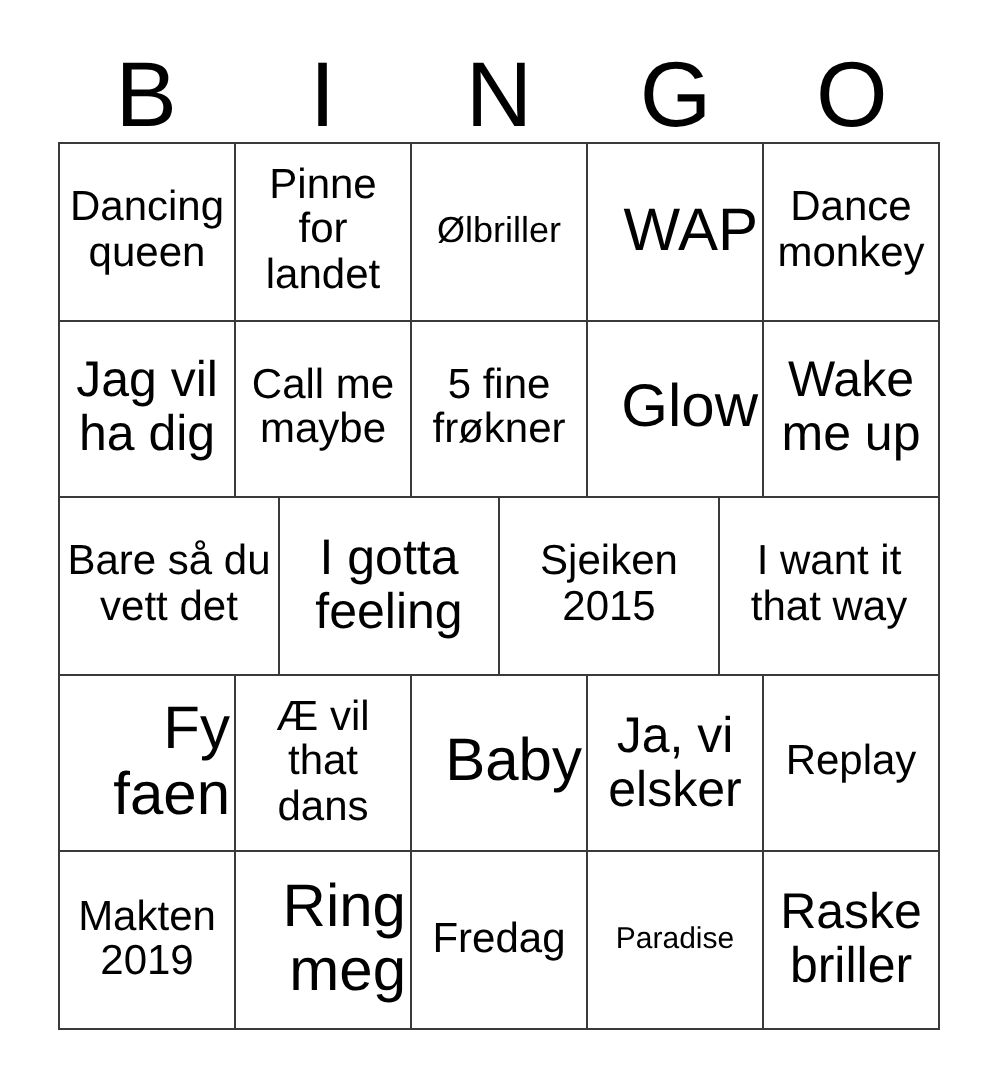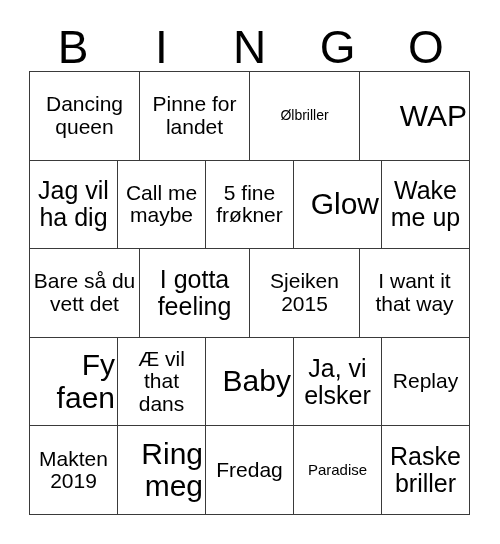--- a/index.html
+++ b/index.html
@@ -65,21 +65,21 @@
     width: 100%;
     line-height: 1.08;
     color: #000000;
     word-break: normal;
     hyphens: none;
   }
   
   .fs-xl .cell-text { font-size: 30px; text-align: right; }
   .fs-lg .cell-text { font-size: 25px; }
   .fs-md .cell-text { font-size: 21px; }
-  .fs-sm .cell-text { font-size: 14px; }
+  .fs-sm .cell-text { font-size: 18px; }
   .fs-xs .cell-text { font-size: 15px; text-align: center; }
 </style>
 </head>
 <body>
 
 <div id="card">
 
   <div id="header-row">
     <div class="header-letter">B</div>
     <div class="header-letter">I</div>
@@ -95,20 +95,23 @@
           <span class="cell-text">Dancing queen</span>
         </div>
       <div class="cell fs-md">
           <span class="cell-text">Pinne for landet</span>
         </div>
       <div class="cell fs-sm">
           <span class="cell-text">Ølbriller</span>
         </div>
       <div class="cell fs-xl">
           <span class="cell-text">WAP</span>
+        </div>
+      <div class="cell fs-md">
+          <span class="cell-text">Dance monkey</span>
         </div>
     </div>
 
     <div class="grid-row">
       <div class="cell fs-lg">
           <span class="cell-text">Jag vil ha dig</span>
         </div>
       <div class="cell fs-md">
           <span class="cell-text">Call me maybe</span>
         </div>

